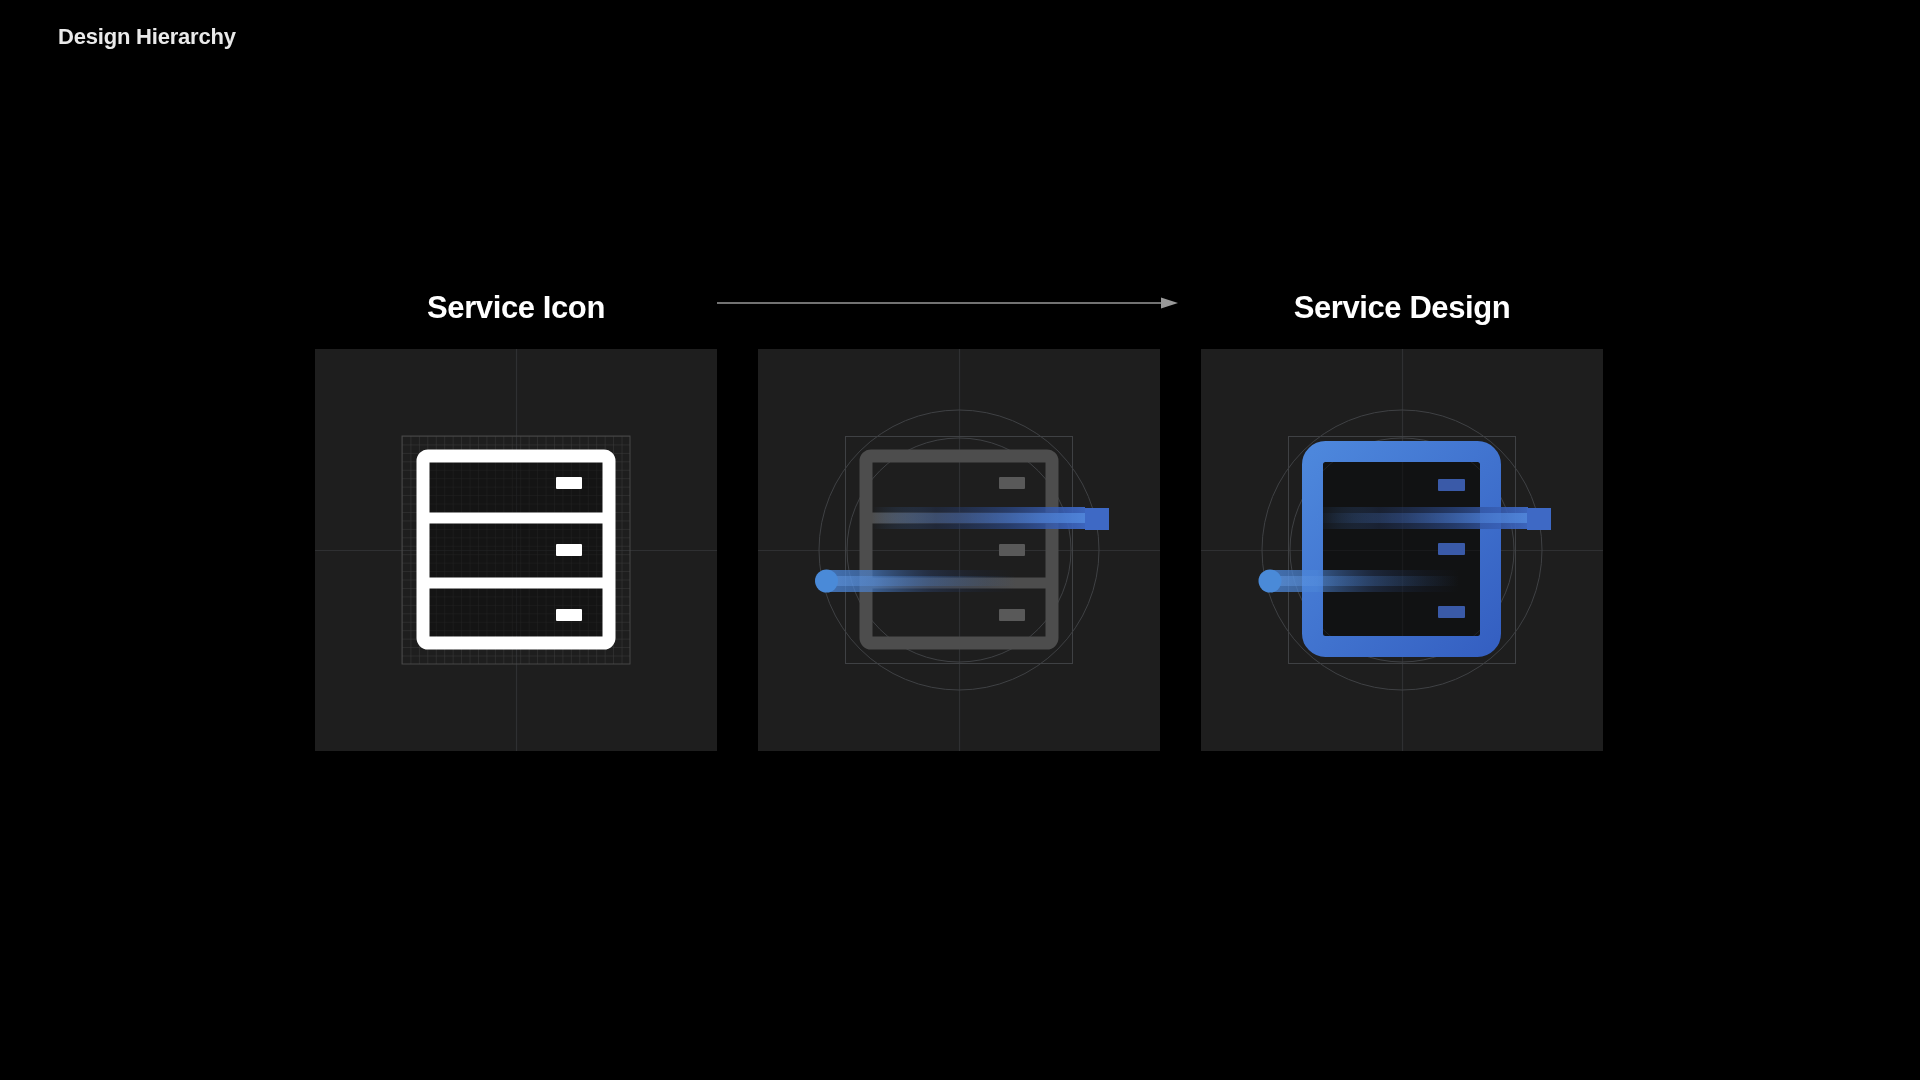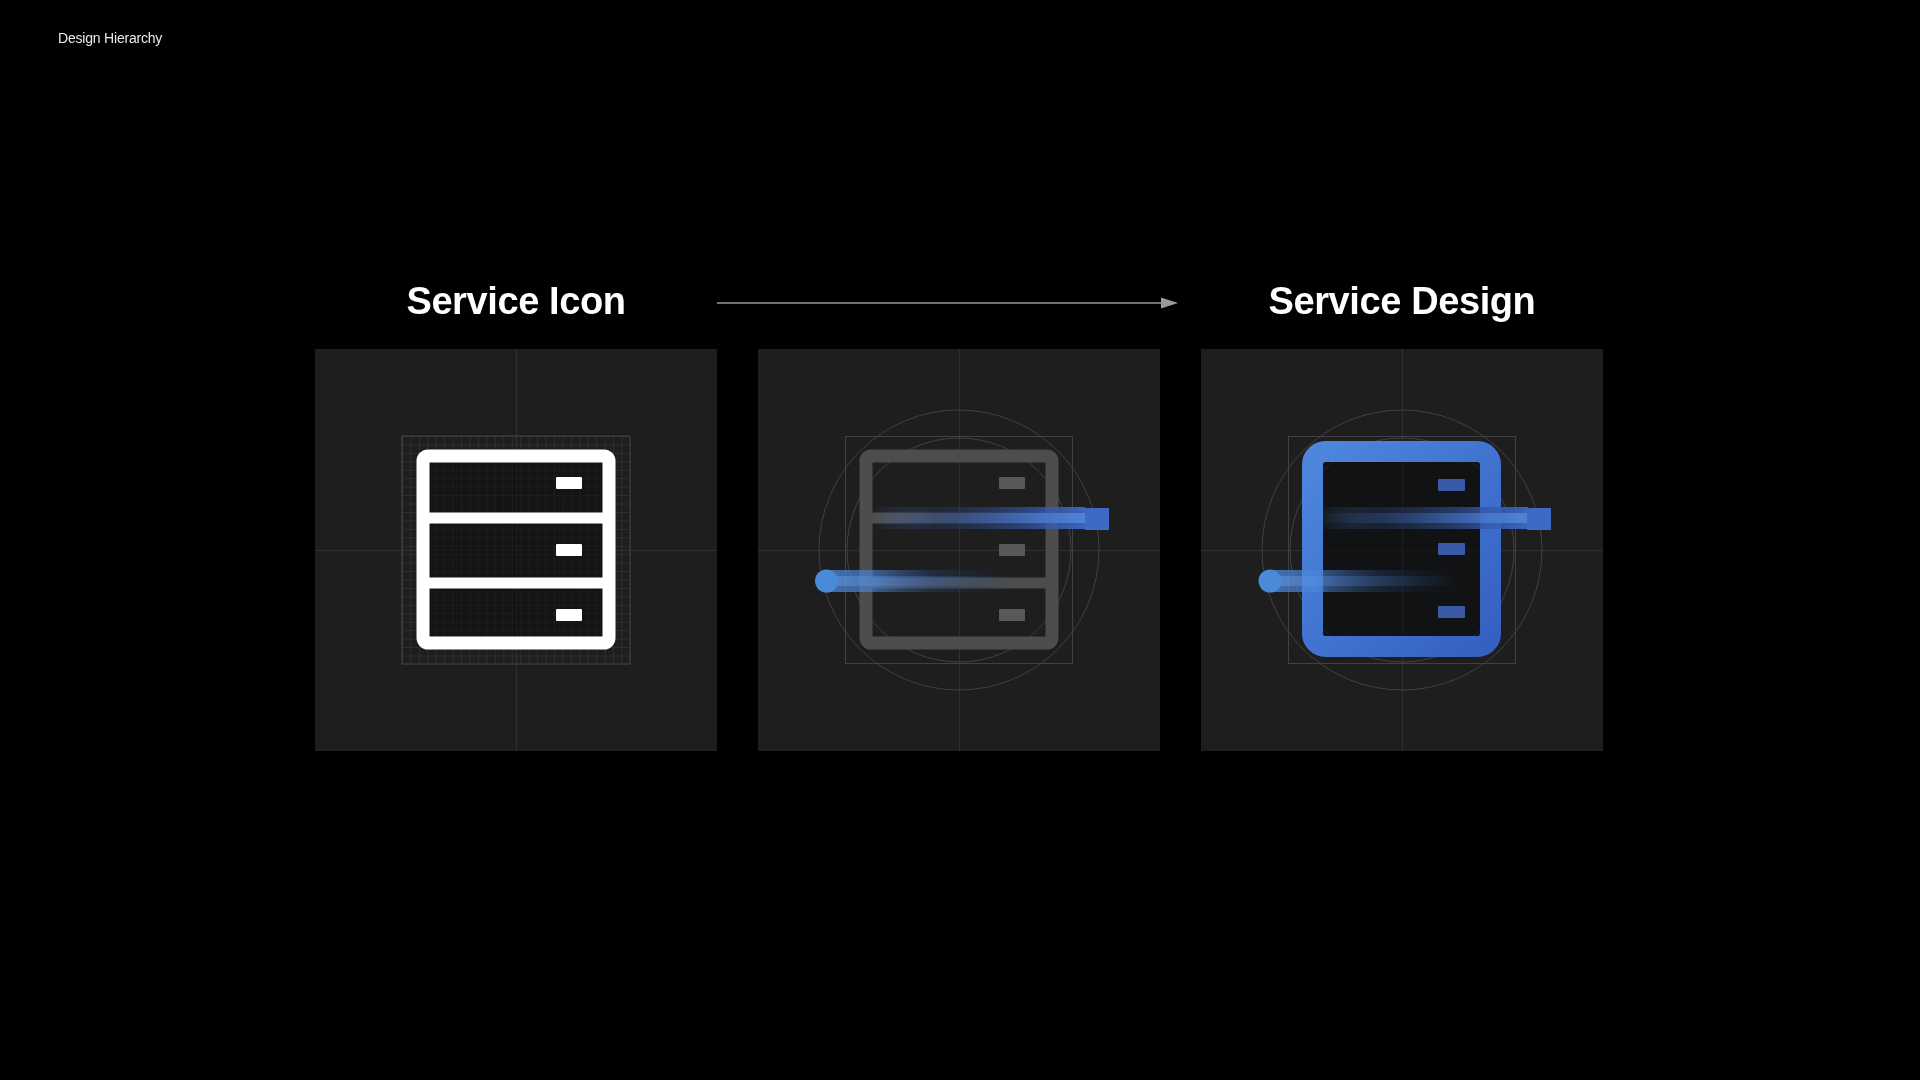--- a/index.html
+++ b/index.html
@@ -1,20 +1,20 @@
 <!DOCTYPE html>
 <html><head>
 <meta charset="utf-8">
 <style>
   html,body{margin:0;padding:0;background:#000;}
   .stage{position:relative;width:1920px;height:1080px;background:#000;overflow:hidden;
          font-family:"Liberation Sans",sans-serif;}
-  .page-title{position:absolute;left:58px;top:30px;font-size:14px;font-weight:400;
+  .page-title{position:absolute;left:58px;top:24px;font-size:22px;font-weight:700;
               letter-spacing:-0.2px;color:#eaeaea;}
-  .stage-label{position:absolute;top:280px;width:402px;text-align:center;font-size:38px;
+  .stage-label{position:absolute;top:290px;width:402px;text-align:center;font-size:31px;
                font-weight:600;letter-spacing:-0.4px;color:#ffffff;}
   .stage-label.left{left:315px;}
   .stage-label.right{left:1201px;}
   .flow-arrow{position:absolute;left:717px;top:296px;}
   .panel{position:absolute;top:349px;width:402px;height:402px;background:#1e1e1e;}
   .panel.p1{left:315px;}
   .panel.p2{left:758px;}
   .panel.p3{left:1201px;}
   svg{display:block;}
 </style>

